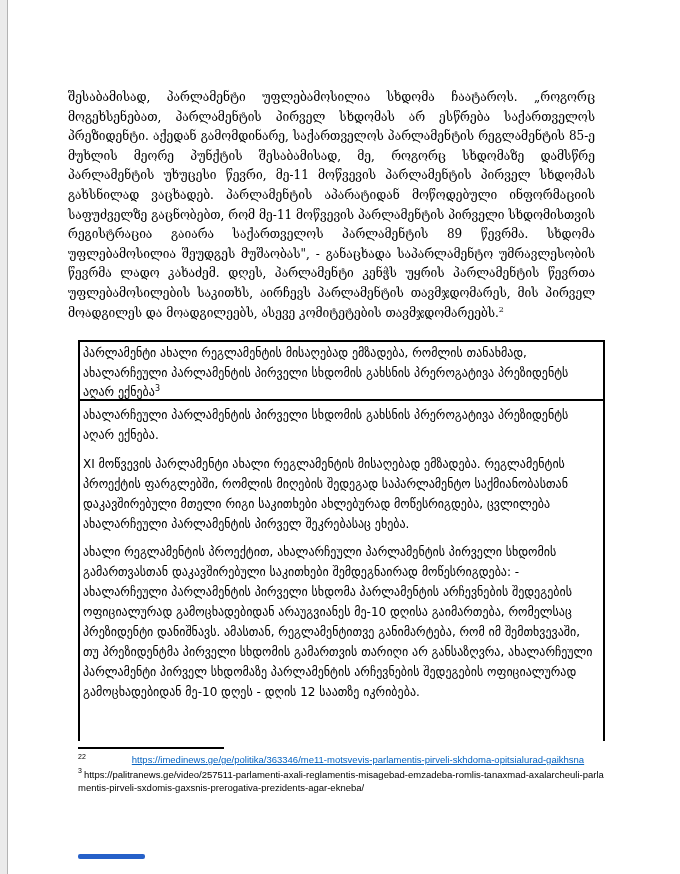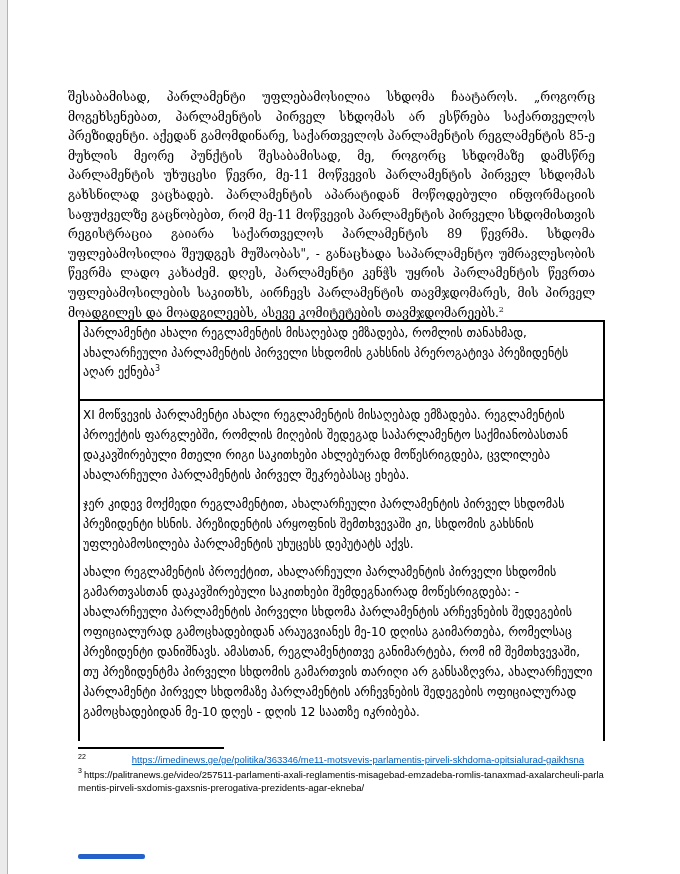--- a/index.html
+++ b/index.html
@@ -17,21 +17,21 @@
     font-size:12px;line-height:19.6px;text-align:justify;
     font-family:"DejaVu Serif","DejaVu Sans",serif;
   }
   .body-par sup,.qbox sup{font-size:8px;line-height:0;}
   .qbox{
     position:absolute;left:78px;box-sizing:border-box;width:527px;
     border:2px solid #000;background:#fff;
     font-family:"DejaVu Sans",sans-serif;
     font-size:12px;line-height:19.5px;text-align:left;
   }
-  .qbox1{top:320px;padding:2px 5px 16px 3px;}
+  .qbox1{top:340px;padding:2px 5px 4px 3px;}
   .qbox2{
     top:399px;height:342px;padding:4px 7px 0 3px;
     border-bottom:none;overflow:hidden;line-height:20px;
   }
   .qbox2 p{margin:0 0 8px 0;}
   .qbox2 p:first-child{margin-bottom:9px;}
   .fn-sep{
     position:absolute;left:78px;top:747px;width:146px;height:2px;background:#000;
   }
   .fn-block{
@@ -51,22 +51,22 @@
 </head>
 <body>
 
 <div class="left-strip"></div>
 
 <p class="body-par"><span>შესაბამისად, პარლამენტი უფლებამოსილია სხდომა ჩაატაროს. „როგორც მოგეხსენებათ, პარლამენტის პირველ სხდომას არ ესწრება საქართველოს პრეზიდენტი. აქედან გამომდინარე, საქართველოს პარლამენტის რეგლამენტის 85-ე მუხლის მეორე პუნქტის შესაბამისად, მე, როგორც სხდომაზე დამსწრე პარლამენტის უხუცესი წევრი, მე-11 მოწვევის პარლამენტის პირველ სხდომას გახსნილად ვაცხადებ. პარლამენტის აპარატიდან მოწოდებული ინფორმაციის საფუძველზე გაცნობებთ, რომ მე-11 მოწვევის პარლამენტის პირველი სხდომისთვის რეგისტრაცია გაიარა საქართველოს პარლამენტის 89 წევრმა. სხდომა უფლებამოსილია შეუდგეს მუშაობას", - განაცხადა საპარლამენტო უმრავლესობის წევრმა ლადო კახაძემ. დღეს, პარლამენტი კენჭს უყრის პარლამენტის წევრთა უფლებამოსილების საკითხს, აირჩევს პარლამენტის თავმჯდომარეს, მის პირველ მოადგილეს და მოადგილეებს, ასევე კომიტეტების თავმჯდომარეებს.</span><sup>2</sup></p>
 
 <div class="qbox qbox1"><span>პარლამენტი ახალი რეგლამენტის მისაღებად ემზადება, რომლის თანახმად, ახალარჩეული პარლამენტის პირველი სხდომის გახსნის პრეროგატივა პრეზიდენტს აღარ ექნება</span><sup>3</sup></div>
 
 <div class="qbox qbox2">
+  <p>ახალარჩეული პარლამენტის პირველი სხდომის გახსნის პრეროგატივა პრეზიდენტს აღარ ექნება.</p>
   <p>XI მოწვევის პარლამენტი ახალი რეგლამენტის მისაღებად ემზადება. რეგლამენტის პროექტის ფარგლებში, რომლის მიღების შედეგად საპარლამენტო საქმიანობასთან დაკავშირებული მთელი რიგი საკითხები ახლებურად მოწესრიგდება, ცვლილება ახალარჩეული პარლამენტის პირველ შეკრებასაც ეხება.</p>
-  <p>ჯერ კიდევ მოქმედი რეგლამენტით, ახალარჩეული პარლამენტის პირველ სხდომას პრეზიდენტი ხსნის. პრეზიდენტის არყოფნის შემთხვევაში კი, სხდომის გახსნის უფლებამოსილება პარლამენტის უხუცესს დეპუტატს აქვს.</p>
   <p>ახალი რეგლამენტის პროექტით, ახალარჩეული პარლამენტის პირველი სხდომის გამართვასთან დაკავშირებული საკითხები შემდეგნაირად მოწესრიგდება: - ახალარჩეული პარლამენტის პირველი სხდომა პარლამენტის არჩევნების შედეგების ოფიციალურად გამოცხადებიდან არაუგვიანეს მე-10 დღისა გაიმართება, რომელსაც პრეზიდენტი დანიშნავს. ამასთან, რეგლამენტითვე განიმარტება, რომ იმ შემთხვევაში, თუ პრეზიდენტმა პირველი სხდომის გამართვის თარიღი არ განსაზღვრა, ახალარჩეული პარლამენტი პირველ სხდომაზე პარლამენტის არჩევნების შედეგების ოფიციალურად გამოცხადებიდან მე-10 დღეს - დღის 12 საათზე იკრიბება.</p>
 </div>
 
 <div class="fn-sep"></div>
 
 <div class="fn-block">
   <div class="fn-item"><sup>22</sup><a class="fn-link">https://imedinews.ge/ge/politika/363346/me11-motsvevis-parlamentis-pirveli-skhdoma-opitsialurad-gaikhsna</a></div>
   <div class="fn-item"><sup>3</sup><span class="fn-plain">https://palitranews.ge/video/257511-parlamenti-axali-reglamentis-misagebad-emzadeba-romlis-tanaxmad-axalarcheuli-parlamentis-pirveli-sxdomis-gaxsnis-prerogativa-prezidents-agar-ekneba/</span></div>
 </div>
 

